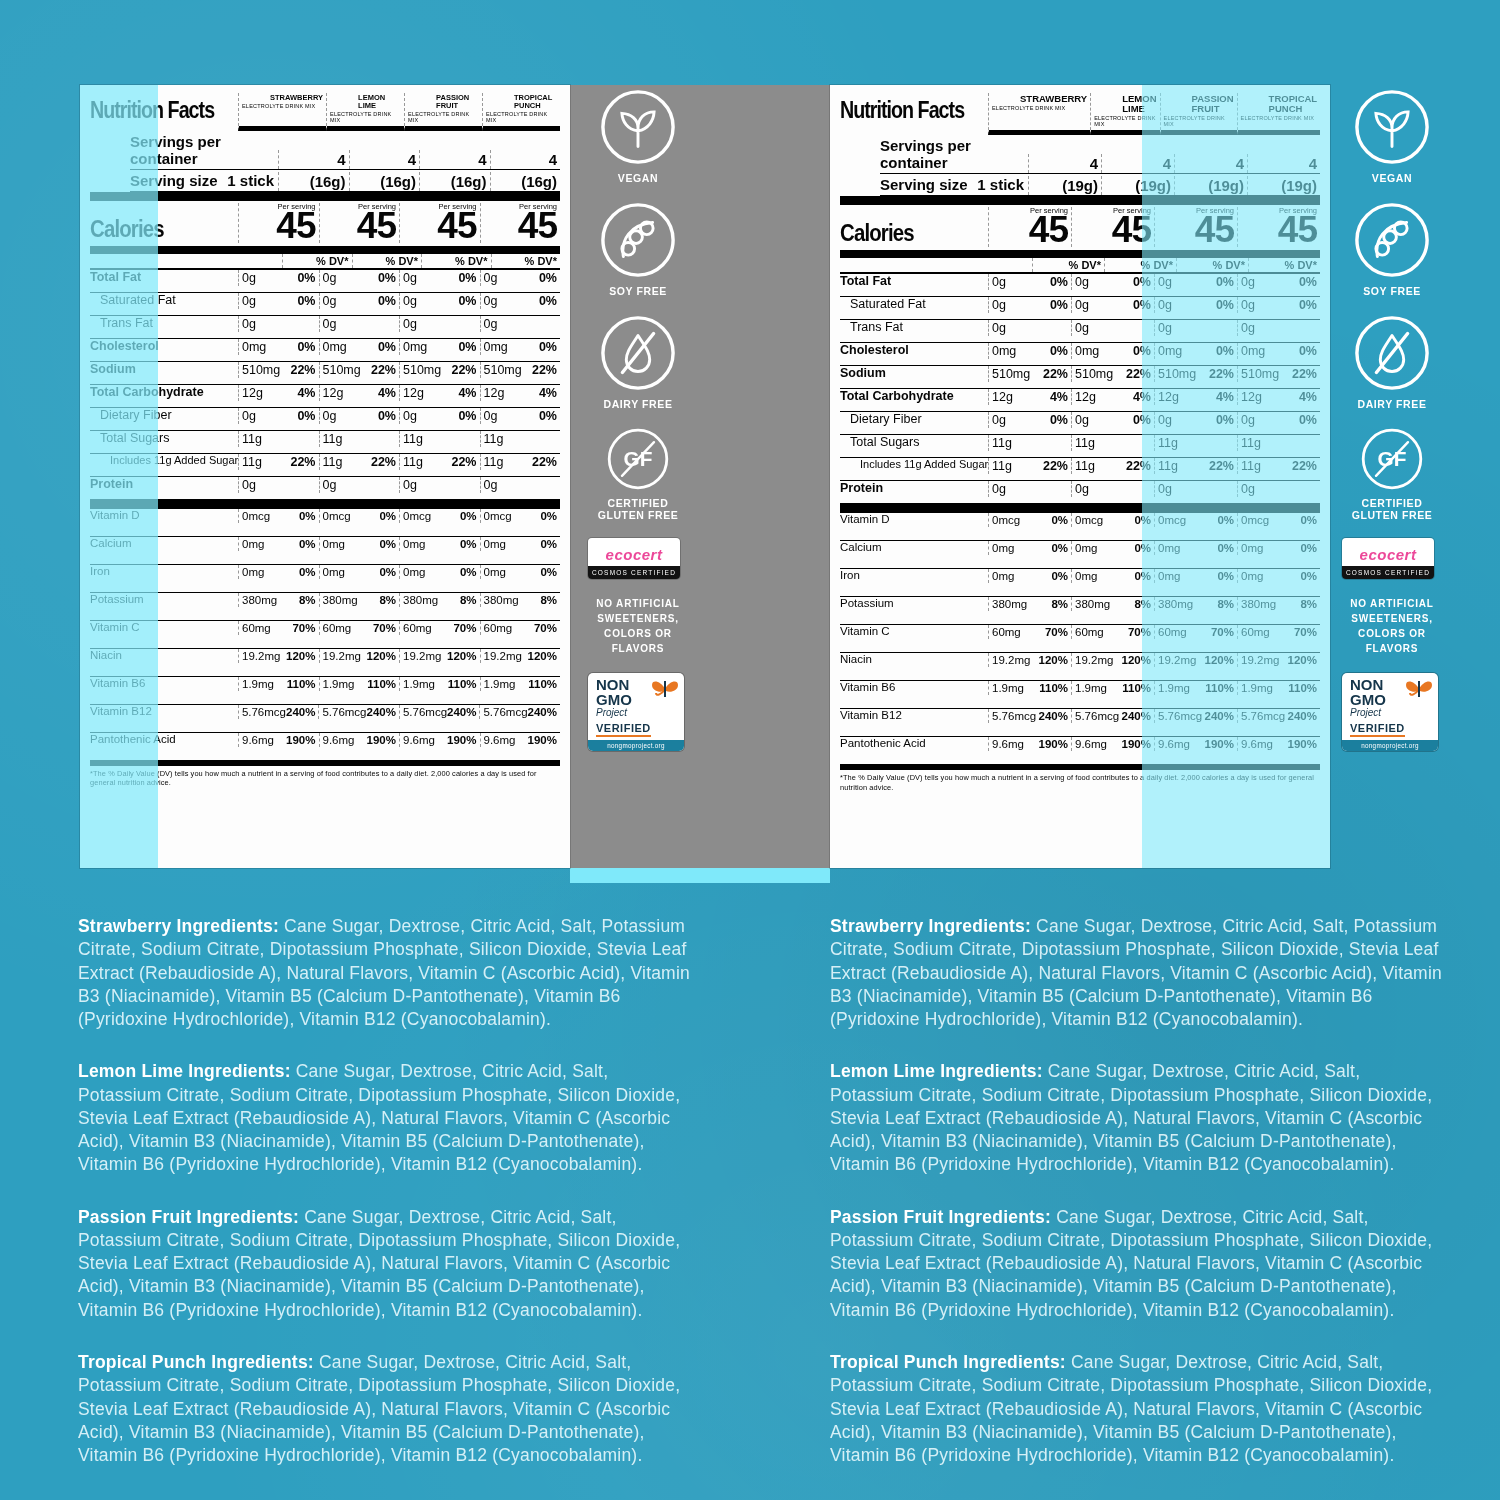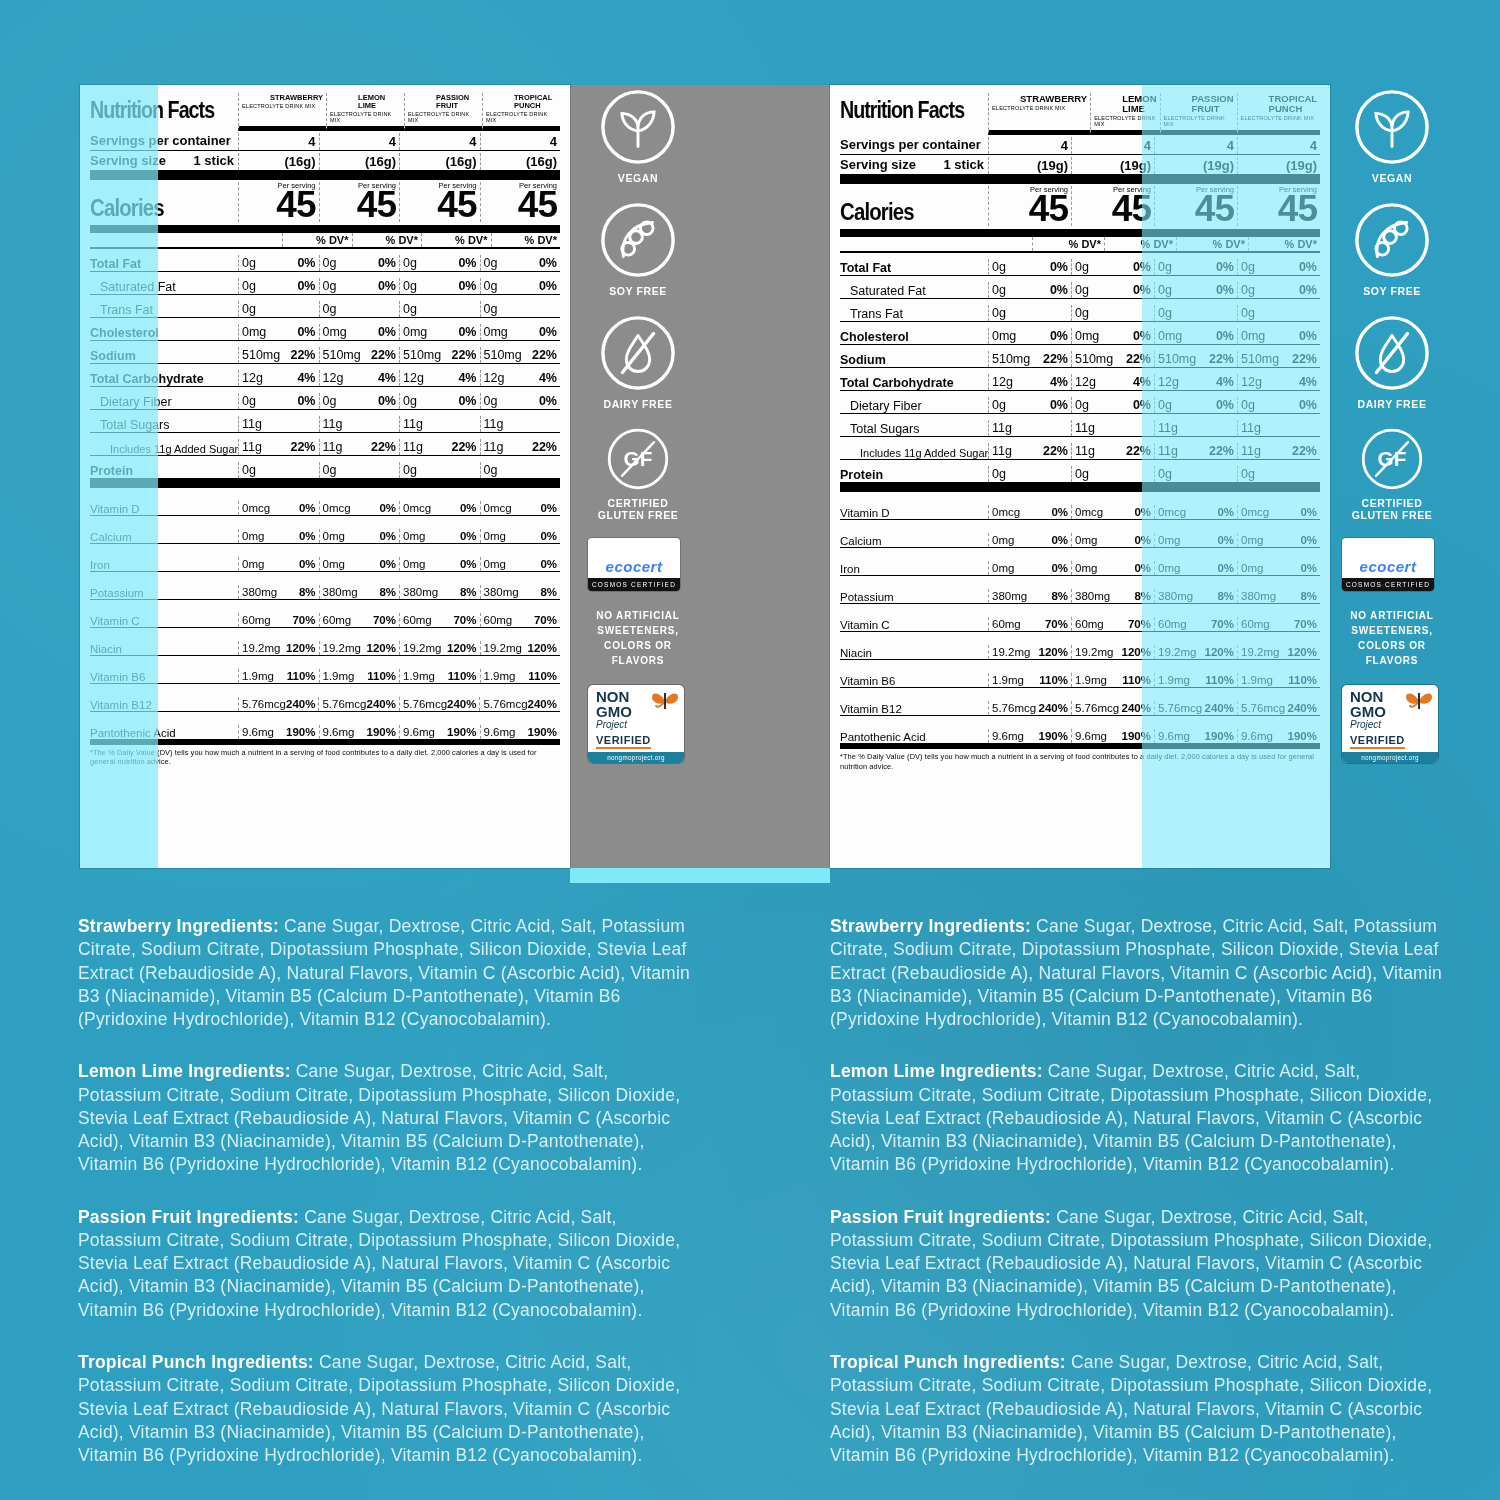--- a/index.html
+++ b/index.html
@@ -24,52 +24,52 @@
   #stripe-right{left:1142px;top:85px;width:188px;height:783px;background:rgba(127,233,250,.60);}
   .np-head{display:flex;align-items:stretch;}
   .np-title{width:148px;font-weight:800;font-size:24px;letter-spacing:-1.2px;
             white-space:nowrap;transform:scaleX(.82);transform-origin:left top;padding-top:3px;}
   .np-cols{flex:1;display:flex;}
   .np-colh{flex:1;border-left:1px dashed #999;padding:1px 3px 3px;border-bottom:5px solid #000;}
   .np-colh .f1{font-weight:800;line-height:1.05;padding-left:28px;}
   .panel.big-head .f1{font-size:9.5px;}
   .panel.small-head .f1{font-size:7.5px;}
   .np-colh .f2{font-size:5.5px;letter-spacing:.2px;margin-top:1px;}
-  .np-srow{display:flex;font-size:13px;border-bottom:1px solid #000;align-items:flex-end;}
+  .np-srow{display:flex;font-size:15px;border-bottom:1px solid #000;align-items:flex-end;margin-left:40px;}
   .np-srow .lbl{width:148px;font-weight:700;display:flex;justify-content:space-between;padding:2px 4px 2px 0;box-sizing:border-box;}
   .np-srow .lbl .sz{font-weight:700;}
   .cellwrap{flex:1;display:flex;}
   .cell{flex:1;border-left:1px dashed #999;padding:1px 3px;display:flex;justify-content:space-between;align-items:baseline;box-sizing:border-box;min-width:0;}
   .cell .amt{font-weight:400;}
   .cell .dv{font-weight:800;}
   .cell.right{justify-content:flex-end;}
   .bar{background:#000;margin:0;}
   .bar.h9{height:9px;} .bar.h8{height:8px;} .bar.h5{height:5px;}
   .np-cal{display:flex;align-items:flex-end;padding:2px 0 3px;}
   .np-cal .cl{width:148px;font-size:24px;font-weight:800;letter-spacing:-1px;transform:scaleX(.85);transform-origin:left bottom;white-space:nowrap;}
   .calcell{flex:1;border-left:1px dashed #999;padding:0 3px;text-align:right;box-sizing:border-box;}
   .calcell .ps{font-size:7.5px;line-height:1;}
   .calcell .num{font-size:37px;font-weight:800;line-height:.88;letter-spacing:-1px;}
   .np-dvh{display:flex;font-size:11px;font-weight:800;border-bottom:2px solid #000;gap:44px;}
   .np-dvh .lbl{width:148px;}
-  .np-row{display:flex;font-size:12.5px;border-bottom:1px solid #000;min-height:22px;align-items:flex-end;}
+  .np-row{display:flex;font-size:12.5px;border-bottom:1px solid #000;min-height:22px;align-items:flex-start;}
   .np-row .lbl{width:148px;box-sizing:border-box;white-space:nowrap;overflow:hidden;}
   .np-row .lbl.b{font-weight:800;}
   .np-row .lbl.i1{padding-left:10px;}
   .np-row .lbl.i2{padding-left:20px;font-size:11px;}
   .np-row.vit{min-height:27px;font-size:11.5px;}
   .np-foot{font-size:7.4px;line-height:1.3;padding-top:3px;letter-spacing:.1px;}
   
   .icons{top:88px;width:100px;display:flex;flex-direction:column;gap:17px;color:#fff;}
   #icons-left{left:588px;}
   #icons-right{left:1342px;}
   .icn{display:flex;flex-direction:column;align-items:center;}
   .icn .lab{margin-top:6px;font-size:10.5px;font-weight:800;letter-spacing:.6px;text-align:center;line-height:1.15;}
   .eco-badge{width:92px;border-radius:4px;overflow:hidden;text-align:center;box-shadow:0 0 0 1px rgba(0,0,0,.2);}
-  .eco-badge .top{background:#fff;color:#3b82f6;font-size:15px;font-style:italic;font-weight:700;padding:20px 0 3px;letter-spacing:.5px;}
+  .eco-badge .top{background:#fff;color:#ec4899;font-size:15px;font-style:italic;font-weight:700;padding:8px 0 3px;letter-spacing:.5px;}
   .eco-badge .bot{background:#121212;color:#fff;font-size:6.5px;letter-spacing:1.2px;padding:3px 0;}
   .claims{text-align:center;font-size:10px;font-weight:800;letter-spacing:.8px;line-height:1.5;}
   .ngp{width:96px;background:#fff;color:#15354a;border-radius:5px;overflow:hidden;box-shadow:0 0 0 1px rgba(0,0,0,.25);text-align:left;}
   .ngp .inner{padding:5px 8px 3px;position:relative;}
   .ngp .t1{font-size:15px;font-weight:800;line-height:.95;}
   .ngp .t2{font-size:15px;font-weight:700;line-height:.95;}
   .ngp .t3{font-size:10px;font-style:italic;line-height:1.1;}
   .ngp .t4{font-size:11px;font-weight:800;letter-spacing:.5px;border-bottom:2px solid #e87722;display:inline-block;line-height:1.2;}
   .ngp .bfly{position:absolute;top:4px;right:4px;}
   .ngp .urlband{background:#1b7f9e;color:#fff;font-size:6.3px;text-align:center;padding:2px 0;letter-spacing:.3px;}

